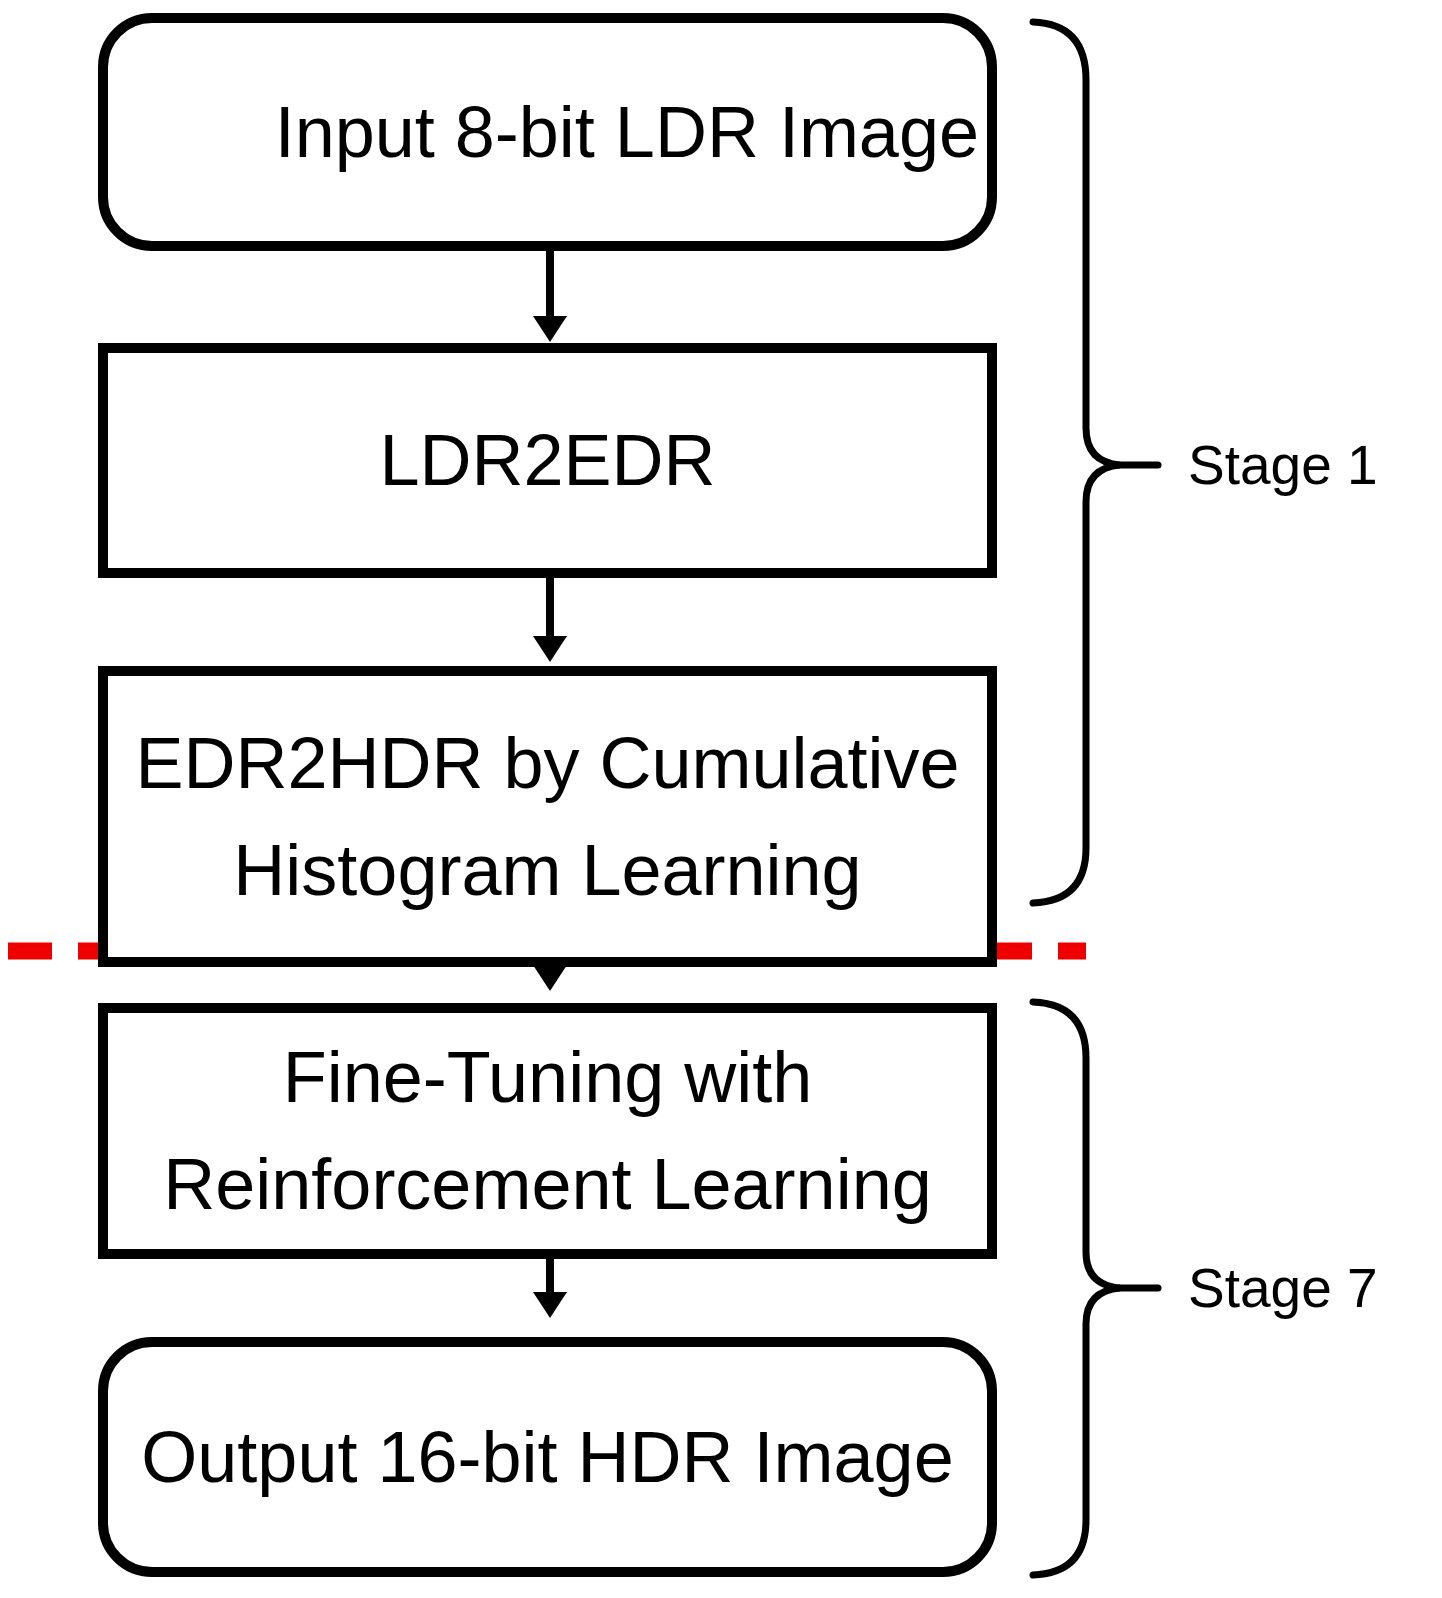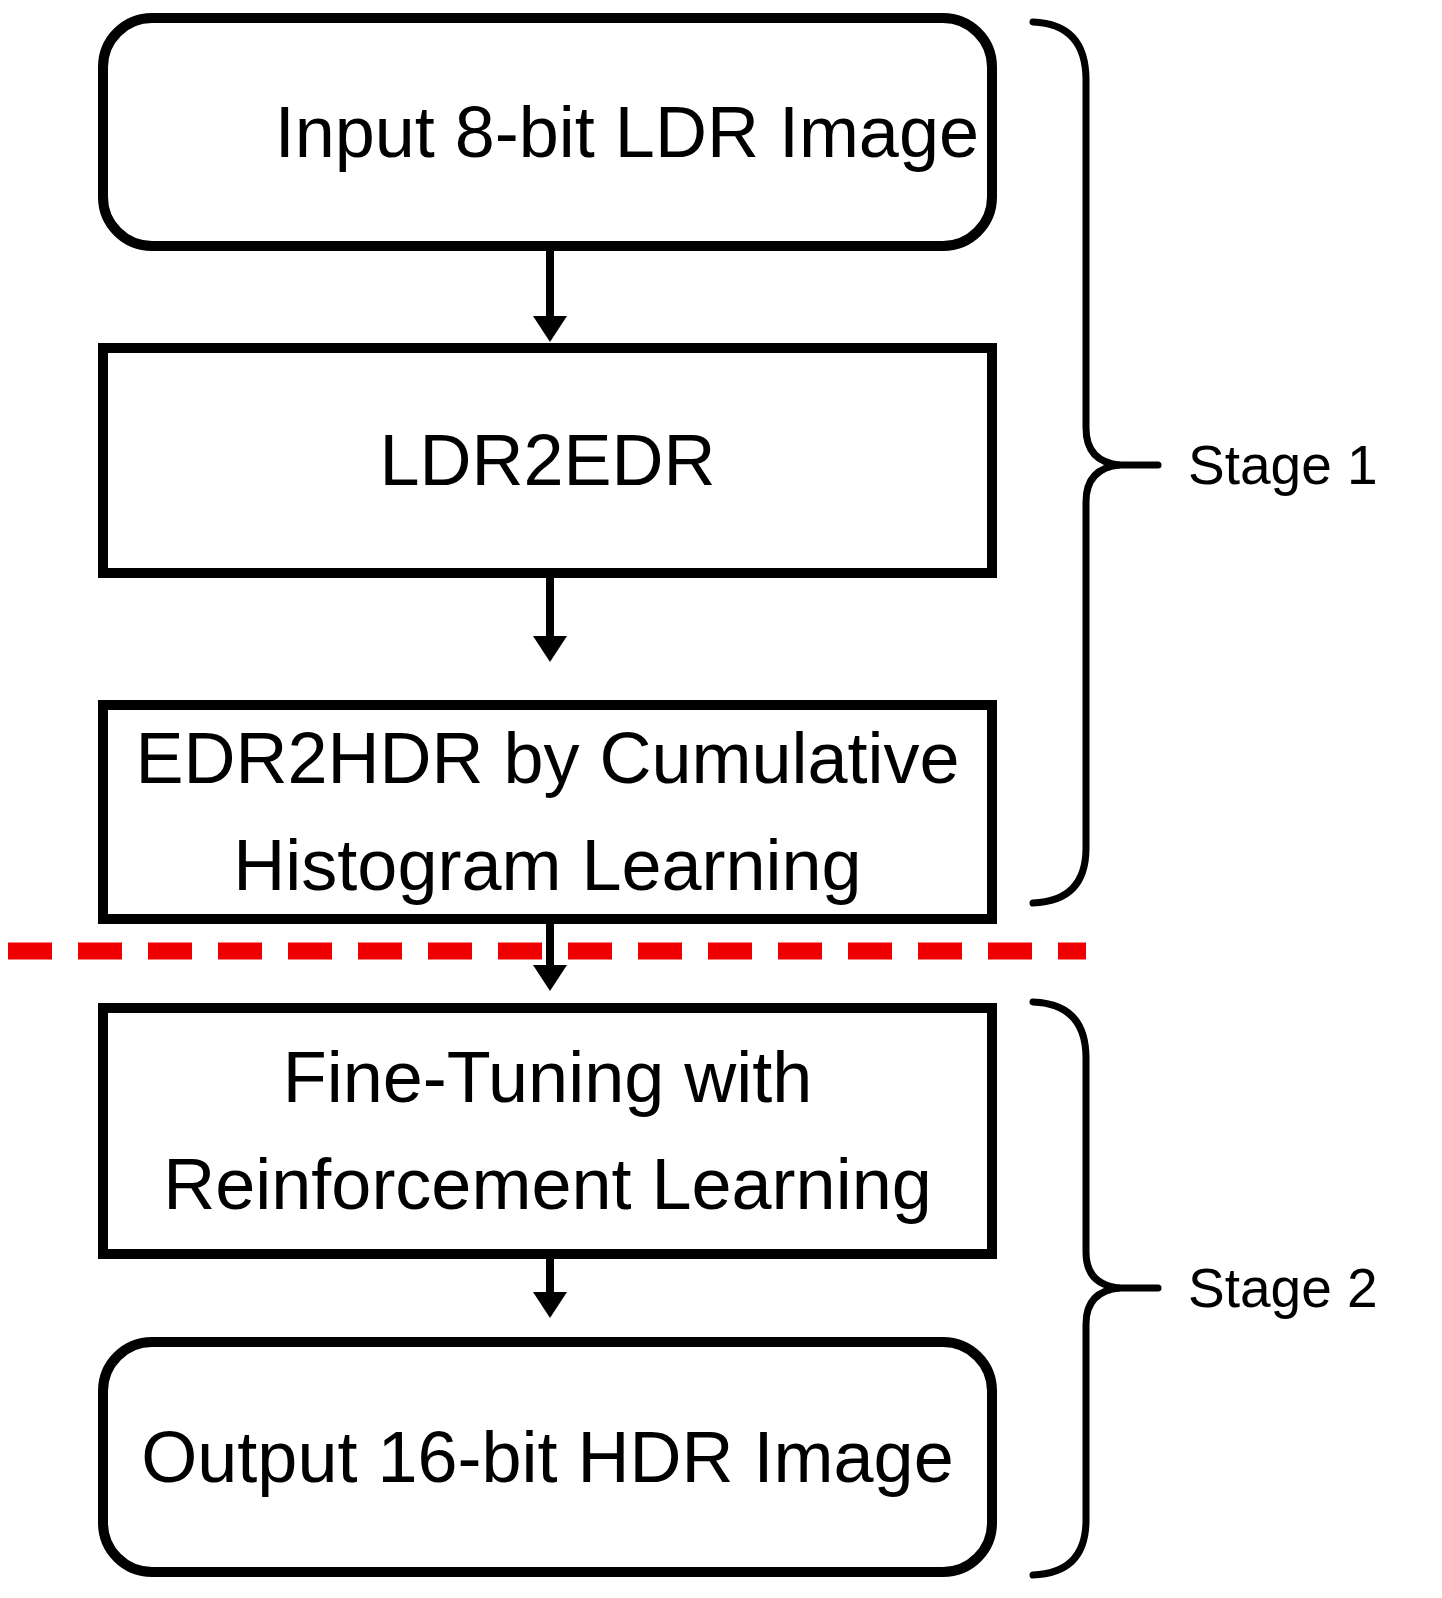--- a/index.html
+++ b/index.html
@@ -35,21 +35,21 @@
     align-items: center;
     justify-content: center;
     text-align: center;
     font-size: 72px;
     line-height: 1.48;
     color: #000000;
   }
   .node.rounded { border-radius: 54px; }
   .n1 { top: 13px;   height: 238px; justify-content: flex-end; }
   .n2 { top: 343px;  height: 235px; }
-  .n3 { top: 700px;  height: 224px; text-align: center; }
+  .n3 { top: 666px;  height: 301px; text-align: center; }
   .n4 { top: 1003px; height: 256px; }
   .n5 { top: 1337px; height: 240px; }
   .node span { display: block; padding: 0 8px; }
   .stage-label {
     position: absolute;
     left: 1188px;
     width: 254px;
     font-size: 55px;
     line-height: 76px;
     white-space: nowrap;
@@ -122,15 +122,15 @@
 
   <div class="node n4">
     <span>Fine-Tuning with Reinforcement Learning</span>
   </div>
 
   <div class="node rounded n5">
     <span>Output 16-bit HDR Image</span>
   </div>
 
   <div class="stage-label s1">Stage 1</div>
-  <div class="stage-label s2">Stage 2</div>
+  <div class="stage-label s2">Stage 7</div>
 
 </div>
 
 </body></html>

